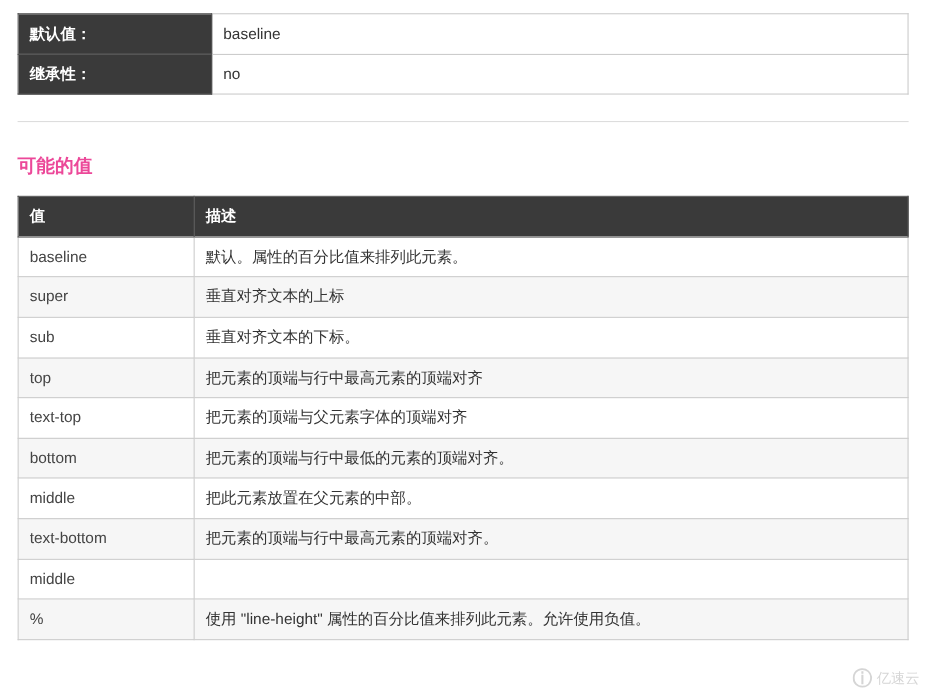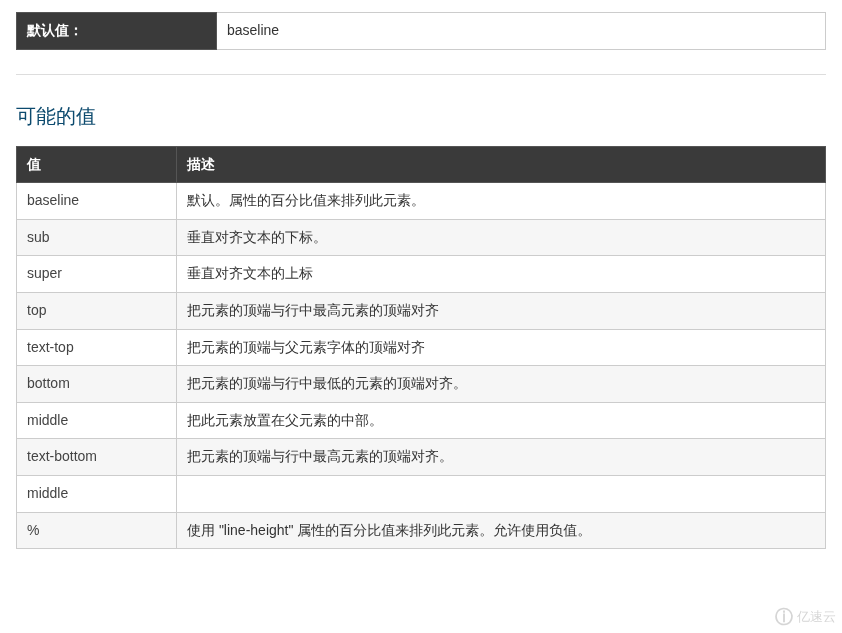--- a/index.html
+++ b/index.html
@@ -25,35 +25,35 @@
     vertical-align: middle;
     line-height: 1.4;
   }
   th {
     background: #3a3a3a;
     color: #fff;
     font-weight: bold;
     border: 1px solid #555;
   }
   .defs-table th {
-    width: 200px;
+    width: 176px;
   }
   .defs-table td {
     background: #fff;
   }
   hr {
     border: none;
     border-top: 1px solid #ddd;
     margin: 24px 0 28px 0;
   }
   h2 {
-    font-size: 20px;
-    color: #0c4a6e;
+    font-size: 17px;
+    color: #ec4899;
     margin: 0 0 16px 0;
-    font-weight: normal;
+    font-weight: bold;
   }
   .values-table .col-val { width: 160px; }
   .values-table tr:nth-child(even) td { background: #f6f6f6; }
   .values-table tr:nth-child(odd) td { background: #fff; }
   .values-table td:first-child { color: #444; }
   em.obj { font-style: italic; }
   .watermark {
     position: fixed;
     right: 6px;
     bottom: 4px;
@@ -72,46 +72,50 @@
 </style>
 </head>
 <body>
 
 <table class="defs-table">
   <tbody>
     <tr>
       <th>默认值：</th>
       <td>baseline</td>
     </tr>
+    <tr>
+      <th>继承性：</th>
+      <td>no</td>
+    </tr>
   </tbody>
 </table>
 
 <hr>
 
 <h2>可能的值</h2>
 
 <table class="values-table">
   <thead>
     <tr>
       <th class="col-val">值</th>
       <th>描述</th>
     </tr>
   </thead>
   <tbody id="values-body">
       <tr>
         <td>baseline</td>
         <td>默认。属性的百分比值来排列此元素。</td>
       </tr>
       <tr>
+        <td>super</td>
+        <td>垂直对齐文本的上标</td>
+      </tr>
+      <tr>
         <td>sub</td>
         <td>垂直对齐文本的下标。</td>
-      </tr>
-      <tr>
-        <td>super</td>
-        <td>垂直对齐文本的上标</td>
       </tr>
       <tr>
         <td>top</td>
         <td>把元素的顶端与行中最高元素的顶端对齐</td>
       </tr>
       <tr>
         <td>text-top</td>
         <td>把元素的顶端与父元素字体的顶端对齐</td>
       </tr>
       <tr>

